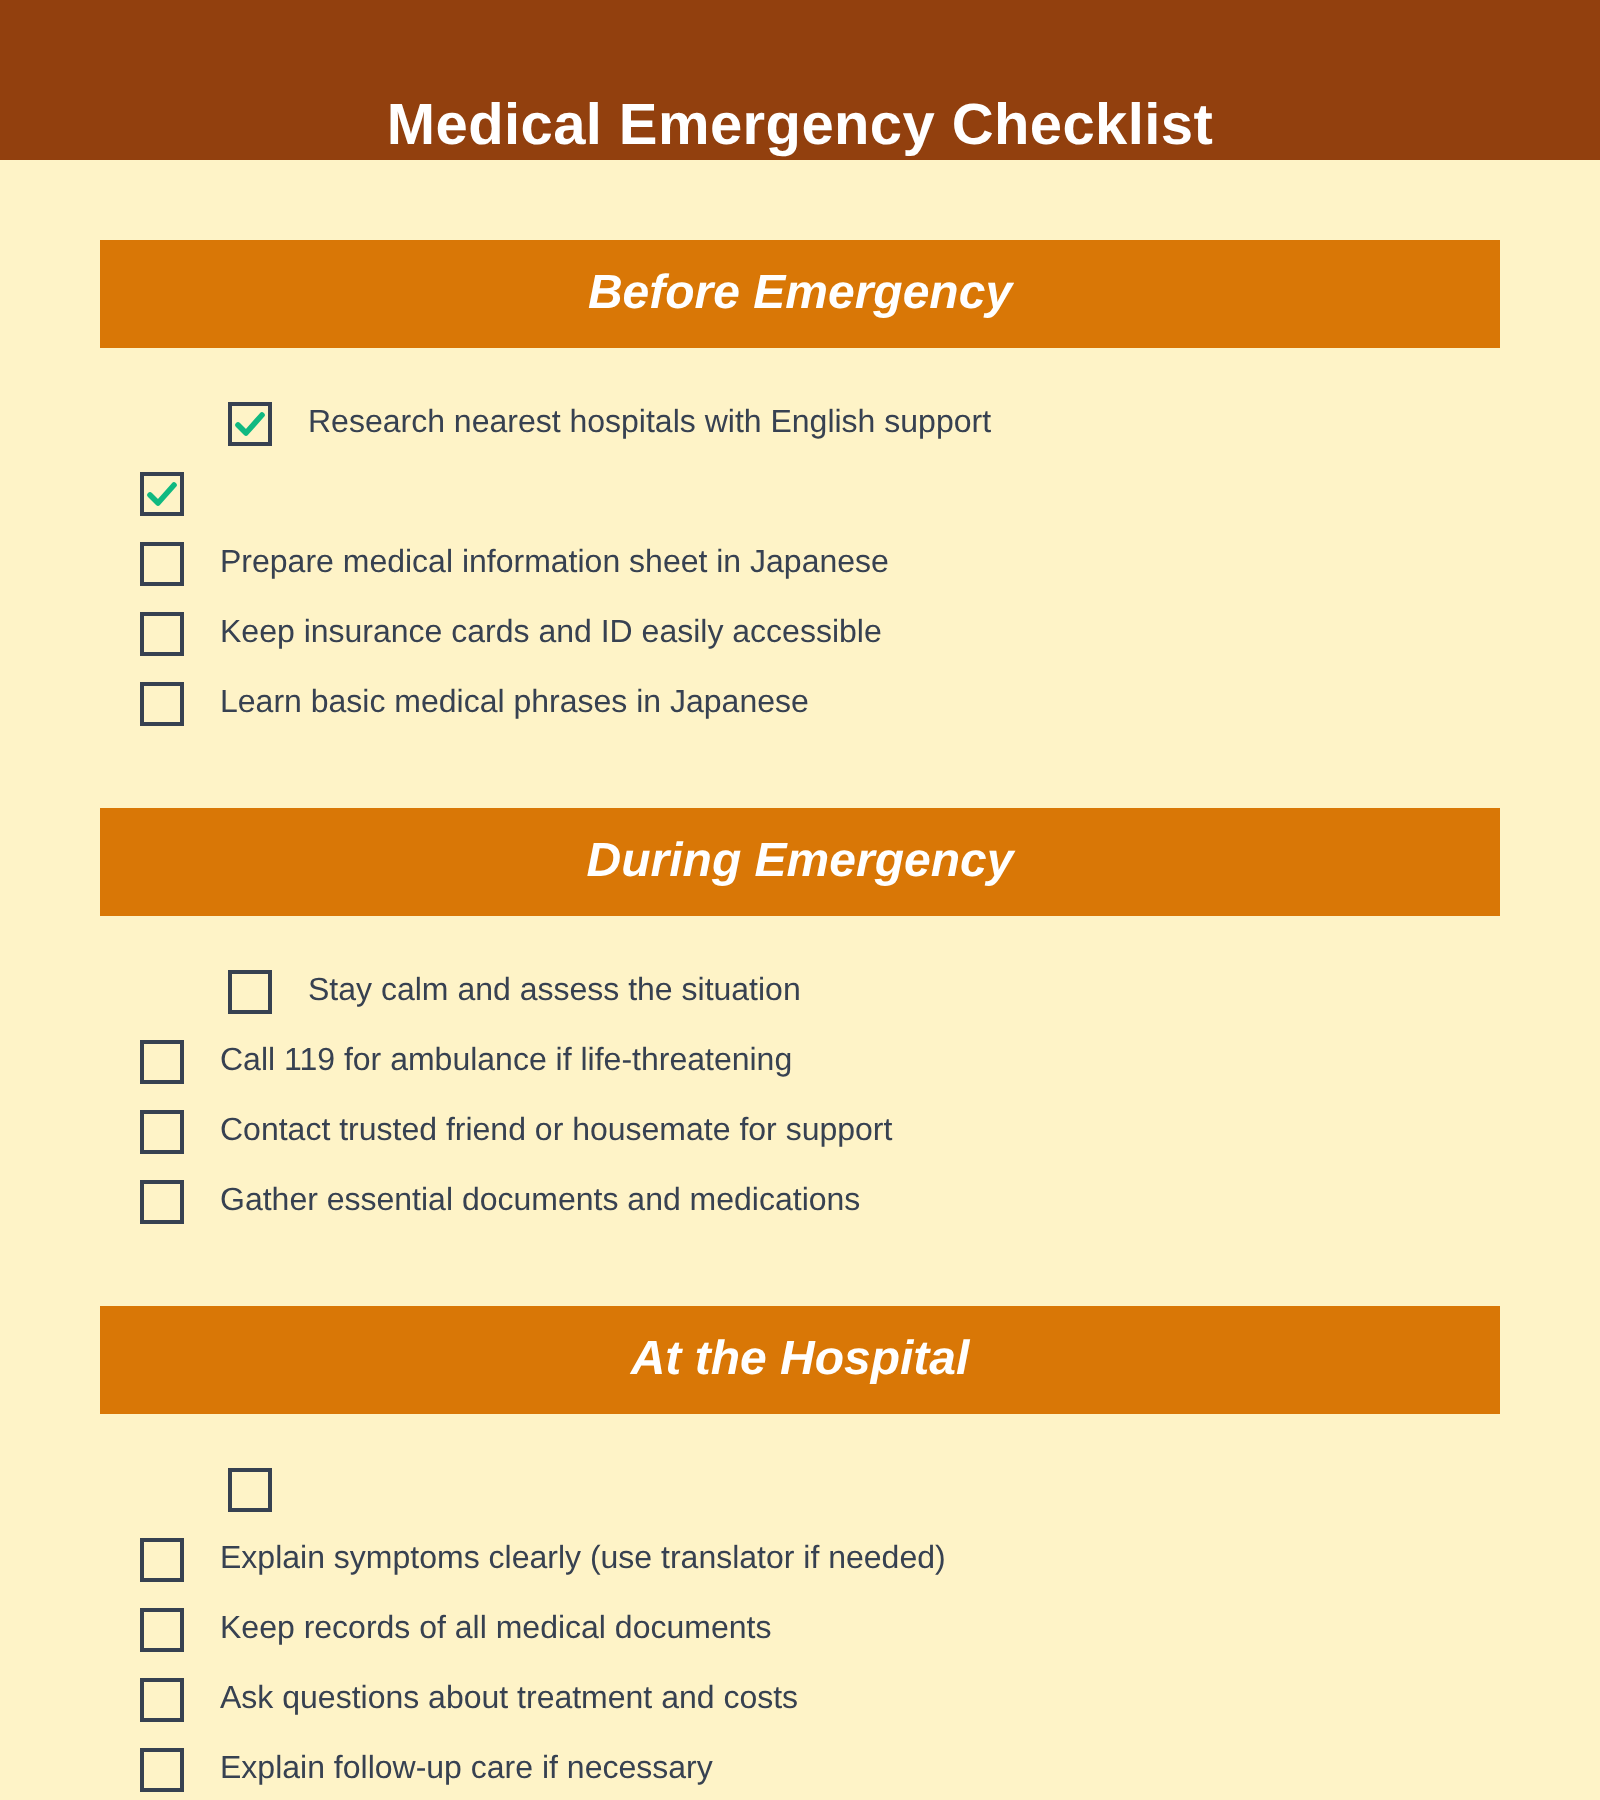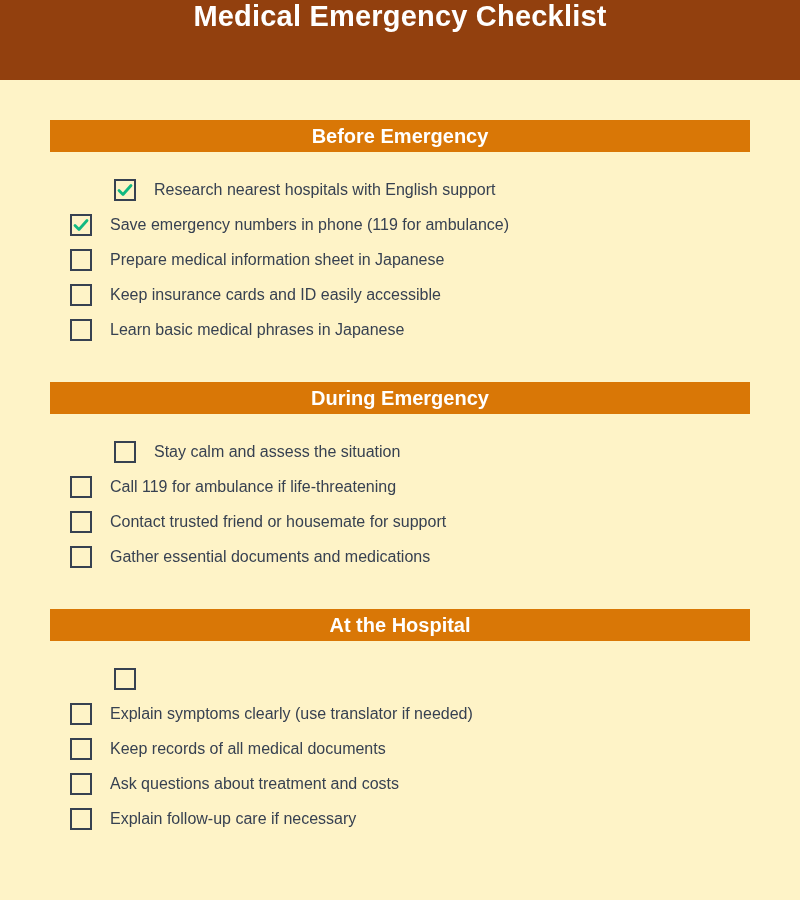--- a/index.html
+++ b/index.html
@@ -8,43 +8,44 @@
       height: 900px;
       overflow: hidden;
       background: #FEF3C7;
       font-family: "Liberation Sans", sans-serif;
     }
     .page-header {
       height: 80px;
       background: #92400E;
       color: #ffffff;
       display: flex;
-      align-items: flex-start;
+      align-items: flex-end;
       justify-content: center;
     }
     .page-header h1 {
       font-size: 29px;
       font-weight: bold;
       letter-spacing: 0.2px;
     }
     .content {
       padding: 40px 50px 0 50px;
     }
     .section {
       margin-bottom: 35px;
     }
     .section-header {
-      height: 32px;
+      height: 54px;
       background: #D97706;
       color: #ffffff;
-      font-size: 20px;
+      font-size: 24px;
       font-weight: bold;
       display: flex;
       align-items: center;
       justify-content: center;
+      font-style: italic;
     }
     .items {
       list-style: none;
       padding: 20px 0 0 20px;
     }
     .item {
       height: 35px;
       display: flex;
       align-items: center;
     }
@@ -87,21 +88,20 @@
             </svg>
         </span>
         <span class="item-label">Research nearest hospitals with English support</span>
       </li>
       <li class="item">
         <span class="checkbox checked" aria-checked="true">
           <svg width="16" height="16" viewBox="0 0 16 16">
               <path d="M2 8.5 L6 12.5 L14 3.5" fill="none" stroke="#10B981" stroke-width="2.8" stroke-linecap="round" stroke-linejoin="round"></path>
             </svg>
         </span>
-        <span class="item-label">Save emergency numbers in phone (119 for ambulance)</span>
       </li>
       <li class="item">
         <span class="checkbox" aria-checked="false">
           
         </span>
         <span class="item-label">Prepare medical information sheet in Japanese</span>
       </li>
       <li class="item">
         <span class="checkbox" aria-checked="false">
           

